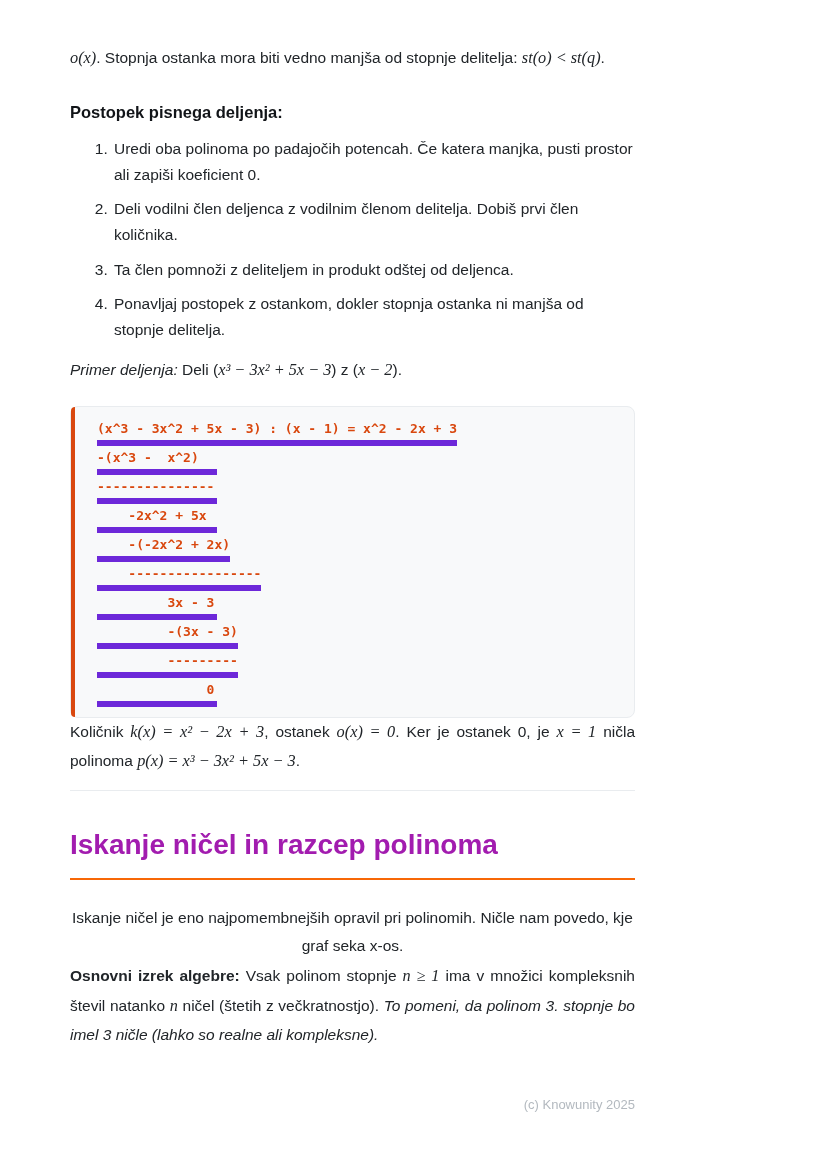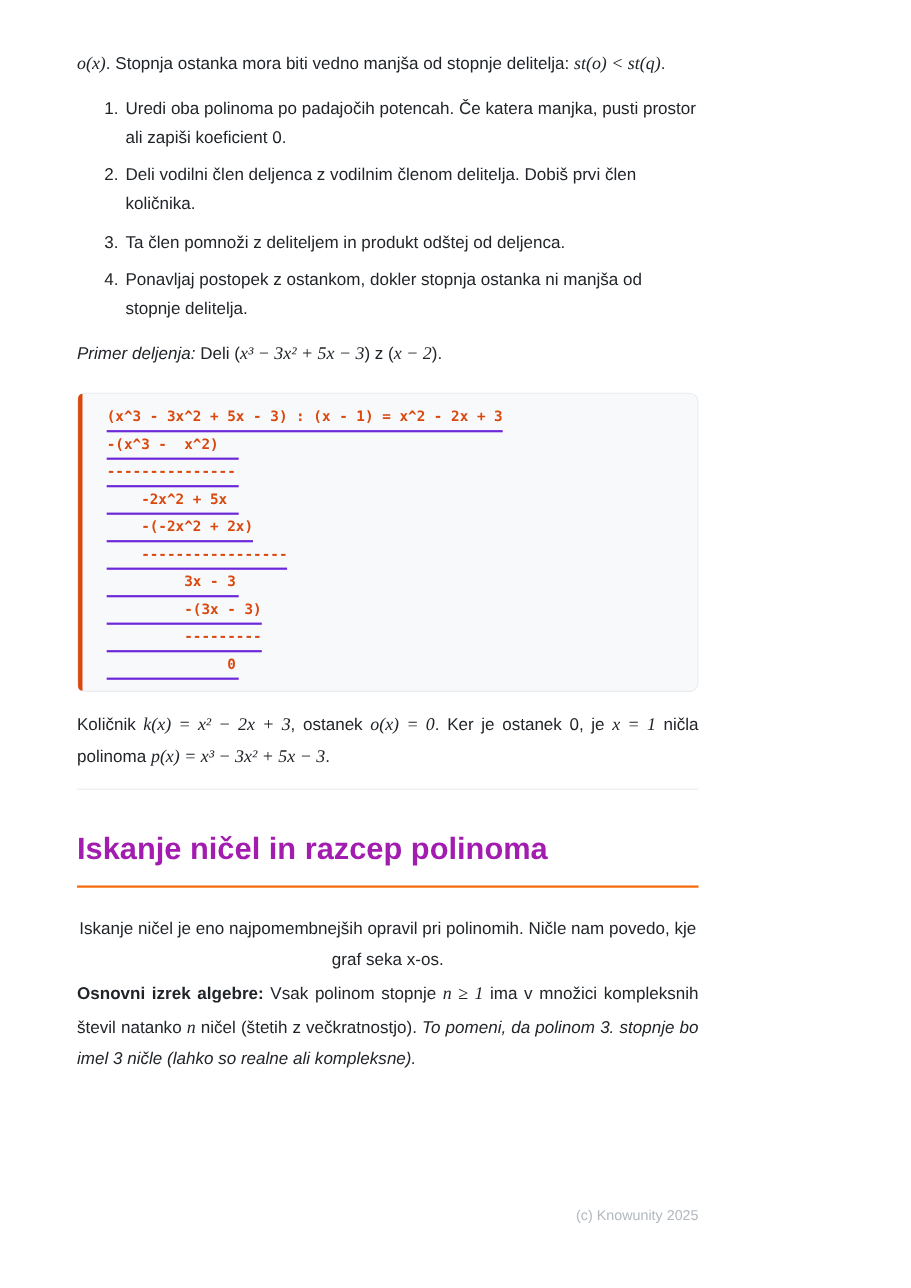--- a/index.html
+++ b/index.html
@@ -98,24 +98,24 @@
   }
   .code-line {
     font-family: "DejaVu Sans Mono", "Liberation Mono", monospace;
     font-size: 13px;
     font-weight: 700;
     line-height: 23px;
     color: #d9480f;
     white-space: pre;
     width: fit-content;
     min-width: 120px;
-    border-bottom: 2px solid #6d28d9;
+    border-bottom: 6px solid #6d28d9;
   }
 
-  .result-para { margin-top: 16px; }
+  .result-para { }
 
   .divider {
     border: none;
     border-top: 1px solid #e9ecef;
     margin-top: 14px;
     width: 100%;
   }
 
   .section-heading {
     margin-top: 37px;
@@ -143,20 +143,21 @@
 <body>
 
 <div class="page">
   <div class="stripe"></div>
 
   <div class="content">
 
     <p class="para nowrap"><span class="math">o(x)</span><span>. Stopnja ostanka mora biti vedno manjša od stopnje delitelja: </span><span class="math">st(o) &lt; st(q)</span><span>.</span></p>
 
 
+    <h3 class="sub-heading">Postopek pisnega deljenja:</h3>
 
     <ol class="steps">
       <li>Uredi oba polinoma po padajočih potencah. Če katera manjka, pusti prostor ali zapiši koeficient 0.</li>
       <li>Deli vodilni člen deljenca z vodilnim členom delitelja. Dobiš prvi člen količnika.</li>
       <li>Ta člen pomnoži z deliteljem in produkt odštej od deljenca.</li>
       <li>Ponavljaj postopek z ostankom, dokler stopnja ostanka ni manjša od stopnje delitelja.</li>
     </ol>
 
     <p class="para example-para"><em class="em-sans">Primer deljenja:</em><span> Deli (</span><span class="math">x³ − 3x² + 5x − 3</span><span>) z (</span><span class="math">x − 2</span><span>).</span></p>
 

